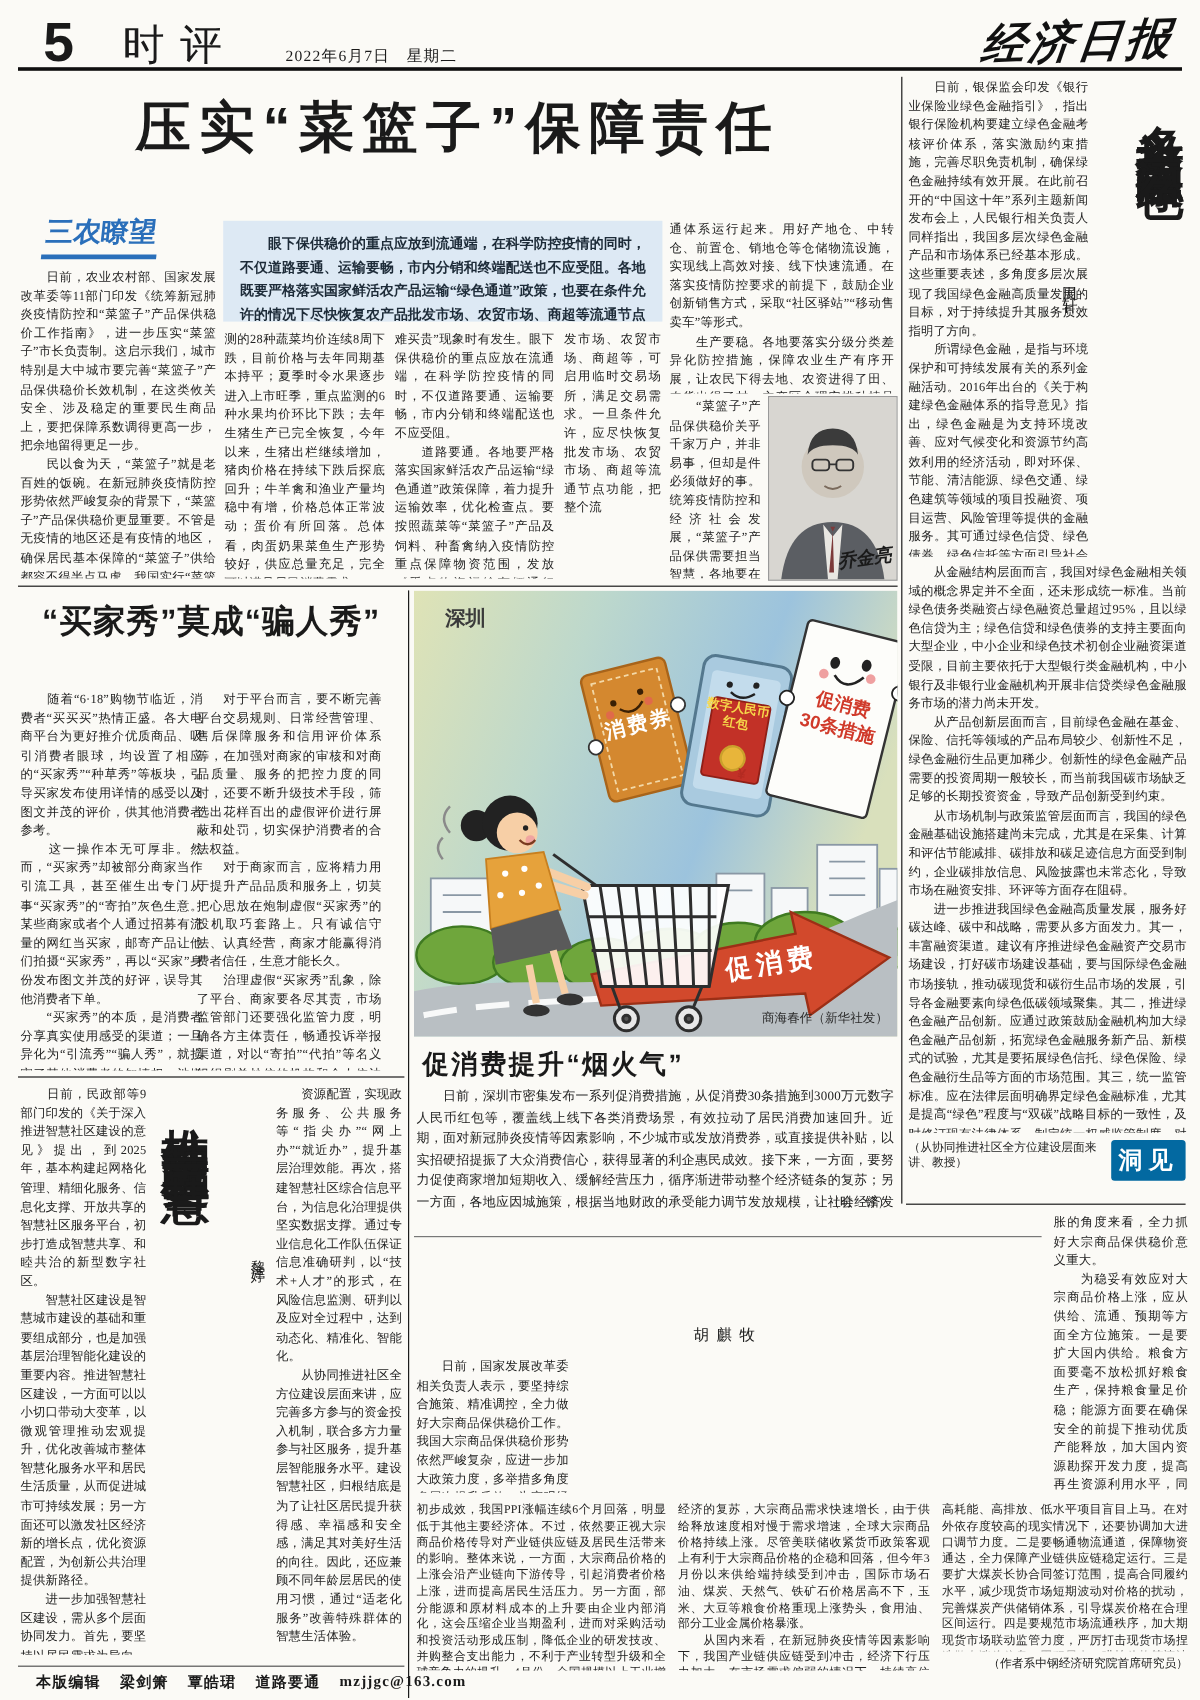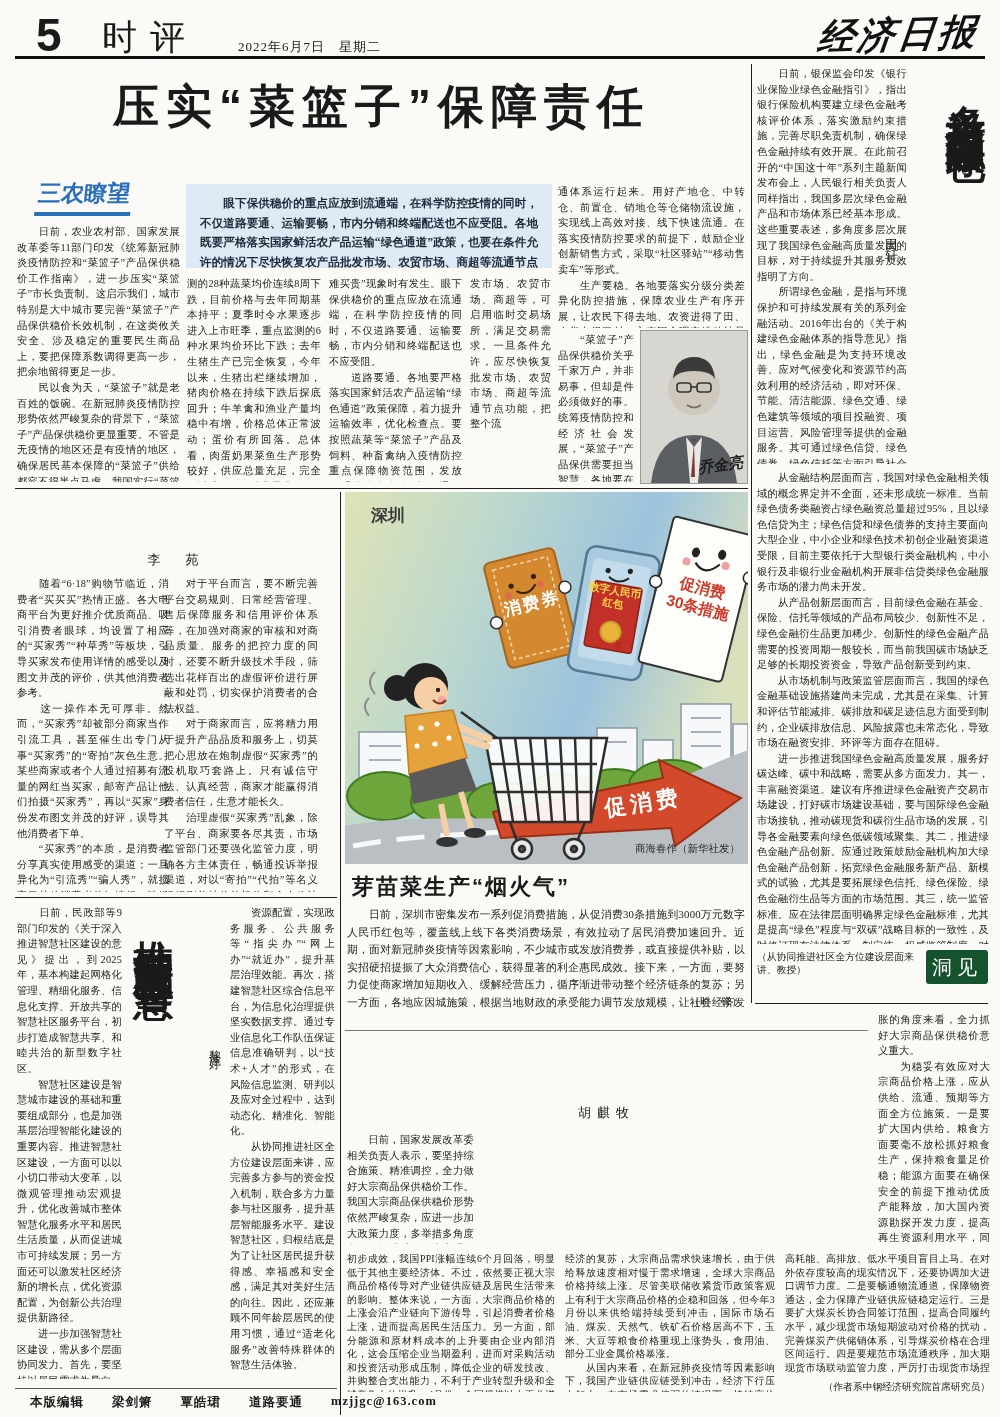--- a/index.html
+++ b/index.html
@@ -24,32 +24,32 @@
   #page-date{font-size:13px;letter-spacing:1px;}
   #masthead{font-size:37px;font-weight:900;font-style:italic;letter-spacing:3px;
             transform:skewX(-8deg) rotate(-2deg);color:#111;}
   
   #h-main{font-size:46px;font-weight:900;letter-spacing:7px;text-align:center;}
   #sannong{font-size:23px;font-weight:900;color:#2a6fba;border-bottom:4px solid #2a6fba;
            padding:0 2px 3px 2px;transform:skewX(-6deg);}
   #h-buyer{font-size:27px;font-weight:900;letter-spacing:1px;text-align:center;}
   #h-comm{font-size:33px;font-weight:900;letter-spacing:6px;text-align:center;}
   .vhead{font-size:40px;font-weight:900;letter-spacing:5px;line-height:1;}
-  #gf-badge{background:#14532d;color:#fff;font-weight:400;font-size:20px;letter-spacing:5px;
+  #gf-badge{background:#0369a1;color:#fff;font-weight:700;font-size:20px;letter-spacing:5px;
             text-align:center;line-height:34px;border-radius:3px;}
   
   #photo{background:linear-gradient(180deg,#e4e2de,#b9b7b2);border:1px solid #999;}
   #signature{font-style:italic;font-weight:700;font-size:15px;transform:rotate(-8deg);color:#1a1a1a;}
   
   #cartoon{overflow:hidden;}
   .toon-label{position:absolute;font-family:"Liberation Sans","DejaVu Sans",sans-serif;
               font-weight:900;white-space:pre-line;text-align:center;}
   #toon-title{font-size:22px;font-weight:900;letter-spacing:2px;}
   #toon-body{font-size:10.8px;line-height:17.5px;}
-  #footer{font-size:12.5px;font-weight:700;letter-spacing:1px;display:flex;gap:28px;color:#1a1a1a;}
+  #footer{font-size:12.5px;font-weight:700;letter-spacing:1px;display:flex;gap:16px;color:#1a1a1a;}
   #footer .em{font-family:"Liberation Serif",serif;font-weight:700;}
 </style>
 </head>
 <body>
 
 <div id="paper">
 
   <div class="abs hei" id="page-num" style="left:36px;top:8px;">5</div>
   <div class="abs hei" id="section-title" style="left:102px;top:14px;">时评</div>
   <div class="abs" id="page-date" style="left:238px;top:38px;">
@@ -87,21 +87,21 @@
       <path d="M45,106 l8,10 l8,-10 l-4,46 l-8,0 Z" fill="#e9e7e2"></path>
       <path d="M51,108 l2,4 l-3,34 l4,0 l-1,-34 l2,-4 Z" fill="#7c3a3a"></path>
     </svg>
     <div class="abs" id="signature" style="right:4px;bottom:8px;">乔金亮</div>
   </div>
 
   <div class="hrule" style="left:15px;top:488px;width:733px;"></div>
   <div class="vrule" style="left:751px;top:64px;height:939px;"></div>
   <div class="vrule" style="left:340px;top:492px;height:923px;"></div>
 
-  <div class="abs byline" style="left:15px;top:551px;width:322px;">李　苑</div>
+  <div class="abs hei" id="h-buyer" style="left:15px;top:500px;width:322px;">“买家秀”莫成“骗人秀”</div>
   <div class="col" style="left:17px;top:576px;width:152px;height:316px;">　　随着“6·18”购物节临近，消费者“买买买”热情正盛。各大电商平台为更好推介优质商品、吸引消费者眼球，均设置了相应的“买家秀”“种草秀”等板块，引导买家发布使用详情的感受以及图文并茂的评价，供其他消费者参考。
 　　这一操作本无可厚非。然而，“买家秀”却被部分商家当作引流工具，甚至催生出专门从事“买家秀”的“寄拍”灰色生意。某些商家或者个人通过招募有流量的网红当买家，邮寄产品让他们拍摄“买家秀”，再以“买家”身份发布图文并茂的好评，误导其他消费者下单。
 　　“买家秀”的本质，是消费者分享真实使用感受的渠道；一旦异化为“引流秀”“骗人秀”，就损害了其他消费者的知情权，涉嫌虚假宣传和不正当竞争。有的商家还会借机以“好评返现”等方式诱导消费者作出违心评价，这些都在无形中损害消费者合法权益。对此，应严惩不贷。</div>
   <div class="col" style="left:164px;top:576px;width:154px;height:316px;">　　对于平台而言，要不断完善平台交易规则、日常经营管理、售后保障服务和信用评价体系等，在加强对商家的审核和对商品质量、服务的把控力度的同时，还要不断升级技术手段，筛选出花样百出的虚假评价进行屏蔽和处罚，切实保护消费者的合法权益。
 　　对于商家而言，应将精力用于提升产品品质和服务上，切莫把心思放在炮制虚假“买家秀”的投机取巧套路上。只有诚信守法、认真经营，商家才能赢得消费者信任，生意才能长久。
 　　治理虚假“买家秀”乱象，除了平台、商家要各尽其责，市场监管部门还要强化监管力度，明确各方主体责任，畅通投诉举报渠道，对以“寄拍”“代拍”等名义组织刷单炒信的机构和个人依法查处，让违规者付出应有的代价，推动“买家秀”回归真实分享的本义。</div>
   <div class="hrule" style="left:15px;top:897px;width:322px;"></div>
 
   <div class="abs" id="cartoon" style="left:345px;top:492px;width:403px;height:372px;">
     <svg width="403" height="372" viewBox="0 0 403 372">
@@ -211,21 +211,21 @@
     <div class="toon-label" style="left:154px;top:100px;width:66px;font-size:17px;color:#fff;letter-spacing:2px;transform:rotate(-14deg);">消费券</div>
     <div class="toon-label" style="left:238px;top:92px;width:62px;font-size:10.5px;color:#f6d84a;line-height:13px;transform:rotate(10deg);">数字人民币
 红包</div>
     <div class="toon-label" style="left:258px;top:146px;width:30px;font-size:12px;color:#b32b22;transform:rotate(10deg);">¥</div>
     <div class="toon-label" style="left:312px;top:86px;width:86px;font-size:15.5px;color:#d03a2a;line-height:20px;transform:rotate(14deg);">促消费
 30条措施</div>
     <div class="toon-label" style="left:238px;top:296px;width:120px;font-size:22px;color:#fff;letter-spacing:4px;transform:rotate(-9deg);">促消费</div>
     <div class="abs" style="right:8px;top:350px;font-size:10.5px;color:#2c2c2c;">商海春作（新华社发）</div>
   </div>
 
-  <div class="abs hei" id="toon-title" style="left:352px;top:872px;">芽苗菜生产“烟火气”</div>
+  <div class="abs hei" id="toon-title" style="left:352px;top:872px;">促消费提升“烟火气”</div>
   <div class="col" id="toon-body" style="left:347px;top:906px;width:398px;height:106px;">　　日前，深圳市密集发布一系列促消费措施，从促消费30条措施到3000万元数字人民币红包等，覆盖线上线下各类消费场景，有效拉动了居民消费加速回升。近期，面对新冠肺炎疫情等因素影响，不少城市或发放消费券，或直接提供补贴，以实招硬招提振了大众消费信心，获得显著的利企惠民成效。接下来，一方面，要努力促使商家增加短期收入、缓解经营压力，循序渐进带动整个经济链条的复苏；另一方面，各地应因城施策，根据当地财政的承受能力调节发放规模，让社会经济发展的“烟火气”变旺。</div>
   <div class="abs" style="left:650px;top:995px;width:92px;text-align:right;font-size:10.5px;">（时　锋）</div>
 
   <div class="col" style="left:17px;top:905px;width:105px;height:474px;">　　日前，民政部等9部门印发的《关于深入推进智慧社区建设的意见》提出，到2025年，基本构建起网格化管理、精细化服务、信息化支撑、开放共享的智慧社区服务平台，初步打造成智慧共享、和睦共治的新型数字社区。
 　　智慧社区建设是智慧城市建设的基础和重要组成部分，也是加强基层治理智能化建设的重要内容。推进智慧社区建设，一方面可以以小切口带动大变革，以微观管理推动宏观提升，优化改善城市整体智慧化服务水平和居民生活质量，从而促进城市可持续发展；另一方面还可以激发社区经济新的增长点，优化资源配置，为创新公共治理提供新路径。
 　　进一步加强智慧社区建设，需从多个层面协同发力。首先，要坚持以居民需求为导向，聚焦高频民生事项，丰富社区服务场景。其次，要推动政务数据互联互通，优化公共服务方式，从而通过优化服务</div>
   <div class="abs hei v vhead" style="left:126px;top:908px;height:430px;width:48px;">推动智慧社区更智慧</div>
   <div class="abs v" style="left:206px;top:1040px;height:80px;font-size:12px;letter-spacing:4px;">黎浡婷</div>
   <div class="col" style="left:230px;top:905px;width:105px;height:474px;">　　资源配置，实现政务服务、公共服务等“指尖办”“网上办”“就近办”，提升基层治理效能。再次，搭建智慧社区综合信息平台，为信息化治理提供坚实数据支撑。通过专业信息化工作队伍保证信息准确研判，以“技术+人才”的形式，在风险信息监测、研判以及应对全过程中，达到动态化、精准化、智能化。
 　　从协同推进社区全方位建设层面来讲，应完善多方参与的资金投入机制，联合多方力量参与社区服务，提升基层智能服务水平。建设智慧社区，归根结底是为了让社区居民提升获得感、幸福感和安全感，满足其对美好生活的向往。因此，还应兼顾不同年龄层居民的使用习惯，通过“适老化服务”改善特殊群体的智慧生活体验。</div>

